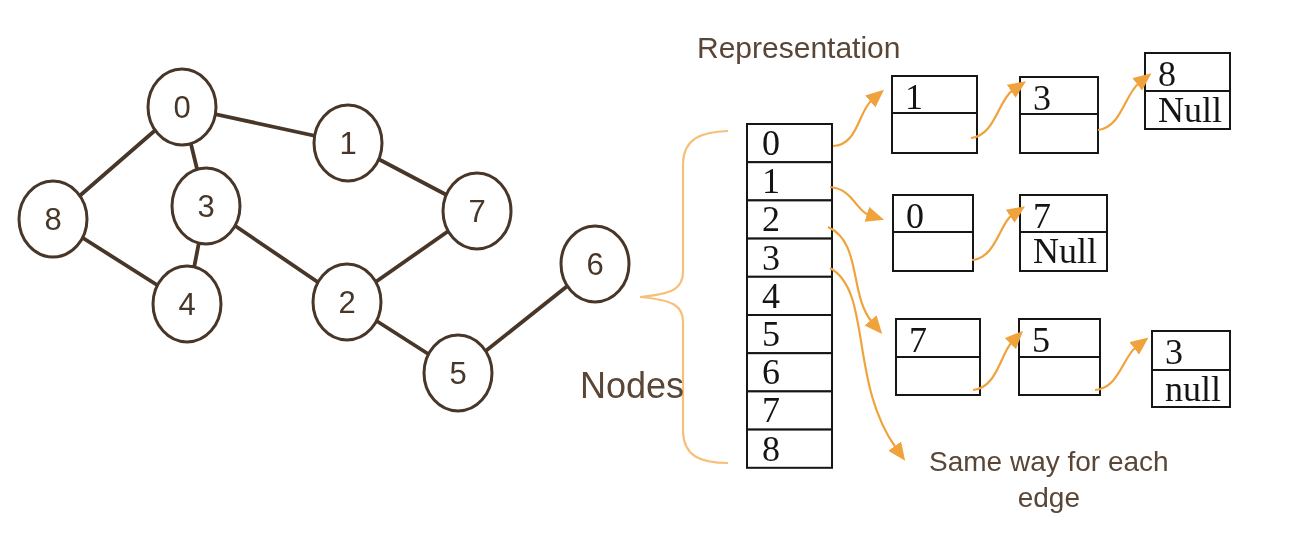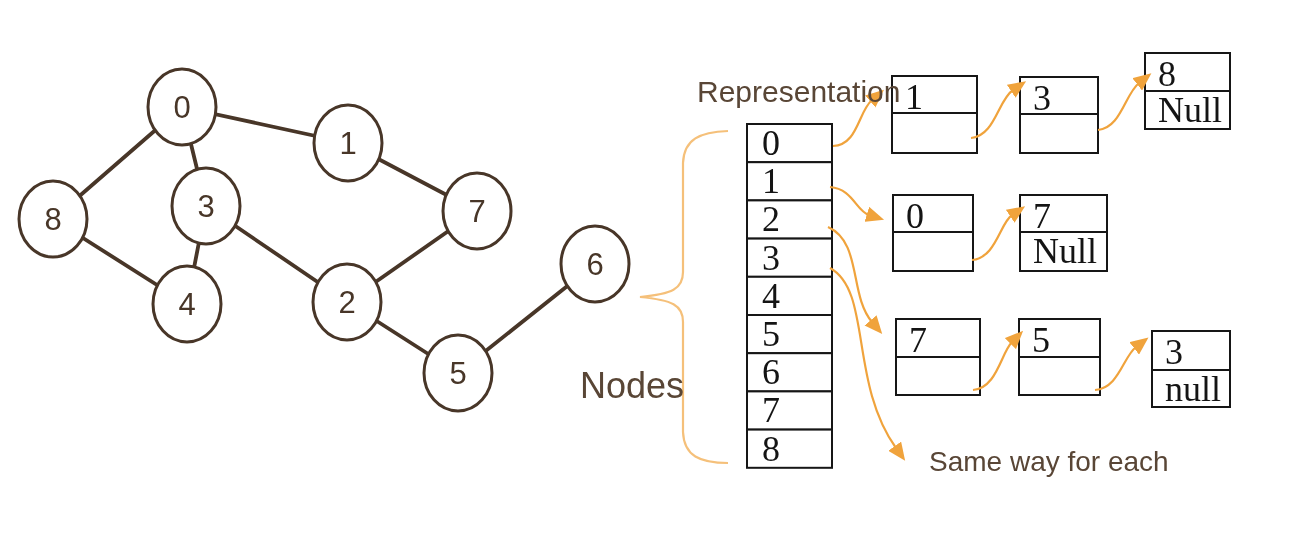--- a/index.html
+++ b/index.html
@@ -6,21 +6,21 @@
   .stage{
     position:relative;
     width:1308px;
     height:558px;
     background:#ffffff;
     overflow:hidden;
     font-family:"Liberation Sans", sans-serif;
   }
   .stage svg{position:absolute;left:0;top:0;}
   .label{position:absolute;color:#594636;white-space:nowrap;}
-  .label-title{left:697px;top:31px;font-size:30px;margin-top:44px;}
+  .label-title{left:697px;top:31px;font-size:30px;}
   .label-nodes{left:580px;top:365px;font-size:36px;}
   .label-annotation{left:929px;top:444px;font-size:28px;line-height:1.3;text-align:center;}
   .label-annotation span{display:block;}
 </style>
 </head>
 <body>
 
 <div class="stage">
   <svg id="diagram-svg" width="1308" height="558" viewBox="0 0 1308 558">
       <defs>
@@ -164,14 +164,15 @@
       <path d="M973,390 C997,388 1001,353 1012,342" fill="none" stroke="#F0A33C" stroke-width="2.2" marker-end="url(#ah)"></path>
       <path d="M1095,390 C1119,388 1123,357 1136,347" fill="none" stroke="#F0A33C" stroke-width="2.2" marker-end="url(#ah)"></path>
     </svg>
 
   <div class="label label-title">Representation</div>
 
   <div class="label label-nodes">Nodes</div>
 
   <div class="label label-annotation">
     <span>Same way for each</span>
+    <span>edge</span>
   </div>
 </div>
 
 </body></html>

